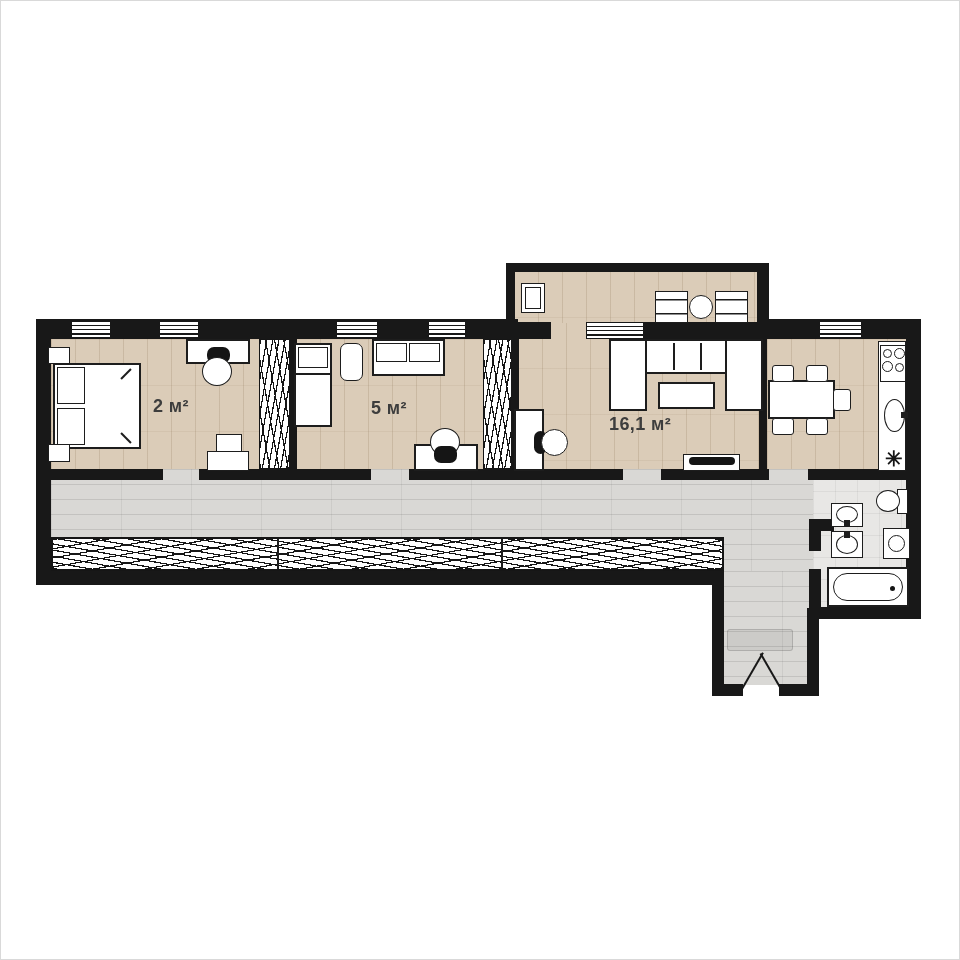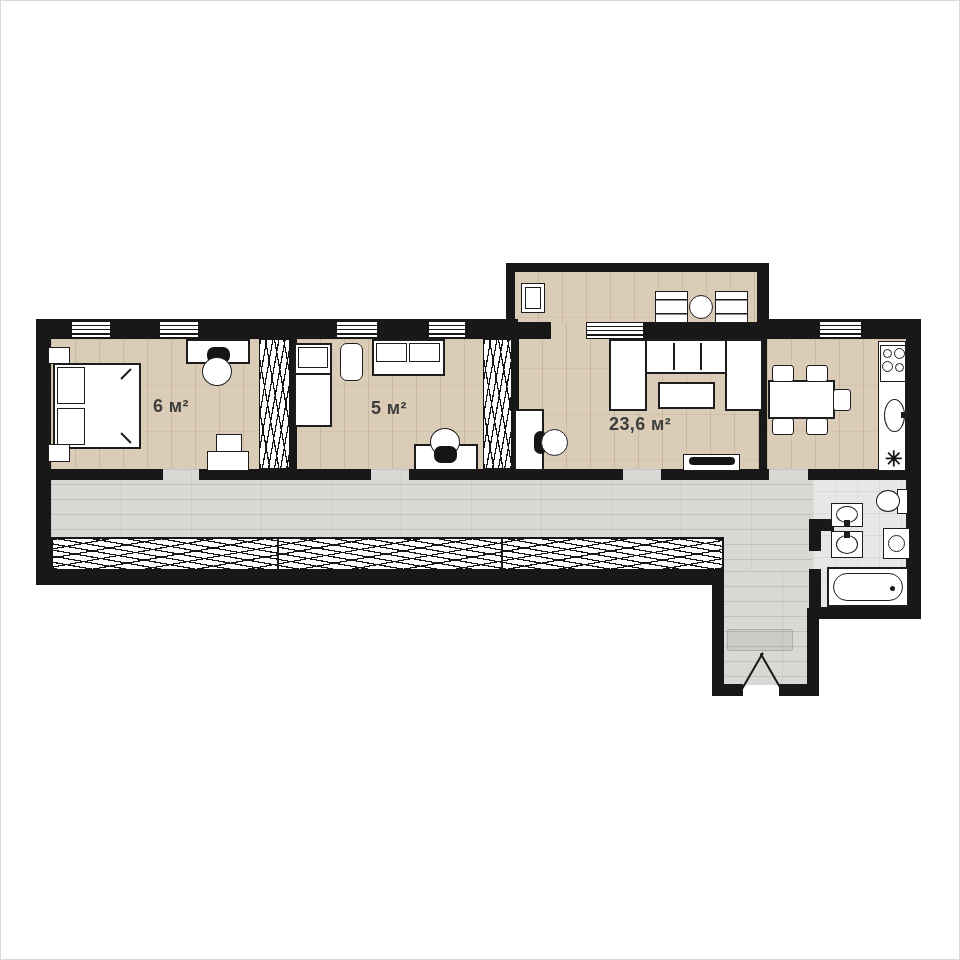--- a/index.html
+++ b/index.html
@@ -98,21 +98,21 @@
   <div class="f thin" style="left:56px;top:407px;width:28px;height:37px;"></div>
   <div class="seam" style="left:124px;top:366px;width:2px;height:14px;transform:rotate(45deg);"></div>
   <div class="seam" style="left:124px;top:430px;width:2px;height:14px;transform:rotate(-45deg);"></div>
   <div class="f thin" style="left:47px;top:346px;width:22px;height:17px;"></div>
   <div class="f thin" style="left:47px;top:443px;width:22px;height:18px;"></div>
   <div class="f" style="left:185px;top:338px;width:64px;height:25px;"></div>
   <div class="dark" style="left:206px;top:346px;width:23px;height:16px;"></div>
   <div class="f thin circle" style="left:201px;top:356px;width:30px;height:29px;"></div>
   <div class="f thin" style="left:215px;top:433px;width:26px;height:18px;"></div>
   <div class="f thin" style="left:206px;top:450px;width:42px;height:20px;"></div>
-  <div class="lbl" style="left:152px;top:396px;">6 м²</div>
+  <div class="lbl" style="left:152px;top:396px;">2 м²</div>
 
   <div class="f" style="left:293px;top:342px;width:38px;height:84px;"></div>
   <div class="f thin" style="left:297px;top:346px;width:30px;height:21px;"></div>
   <div class="seam" style="left:295px;top:372px;width:34px;height:2px;"></div>
   <div class="f thin" style="left:339px;top:342px;width:23px;height:38px;border-radius:7px;"></div>
   <div class="f" style="left:371px;top:338px;width:73px;height:37px;"></div>
   <div class="f thin" style="left:375px;top:342px;width:31px;height:19px;"></div>
   <div class="f thin" style="left:408px;top:342px;width:31px;height:19px;"></div>
   <div class="f" style="left:413px;top:443px;width:64px;height:27px;"></div>
   <div class="f thin circle" style="left:429px;top:427px;width:30px;height:28px;"></div>
@@ -124,21 +124,21 @@
   <div class="f" style="left:644px;top:338px;width:82px;height:35px;">
     <div class="seam" style="left:26px;top:2px;width:1.5px;height:27px;"></div>
     <div class="seam" style="left:53px;top:2px;width:1.5px;height:27px;"></div>
   </div>
   <div class="f" style="left:657px;top:381px;width:57px;height:27px;"></div>
   <div class="f thin" style="left:682px;top:453px;width:57px;height:17px;"></div>
   <div class="dark" style="left:688px;top:456px;width:46px;height:8px;border-radius:4px;"></div>
   <div class="f" style="left:513px;top:408px;width:30px;height:62px;"></div>
   <div class="dark" style="left:533px;top:430px;width:13px;height:23px;"></div>
   <div class="f thin circle" style="left:540px;top:428px;width:27px;height:27px;"></div>
-  <div class="lbl" style="left:608px;top:414px;">23,6 м²</div>
+  <div class="lbl" style="left:608px;top:414px;">16,1 м²</div>
 
   <div class="f thin" style="left:520px;top:282px;width:24px;height:30px;">
     <div style="position:absolute;inset:3px;border:1.5px solid #1d1d1d;"></div>
   </div>
   <div class="bchair" style="left:654px;top:290px;width:33px;height:32px;"></div>
   <div class="f thin circle" style="left:688px;top:294px;width:24px;height:24px;"></div>
   <div class="bchair" style="left:714px;top:290px;width:33px;height:32px;"></div>
 
   <div class="f" style="left:767px;top:379px;width:67px;height:39px;"></div>
   <div class="f thin" style="left:771px;top:364px;width:22px;height:17px;border-radius:3px;"></div>

